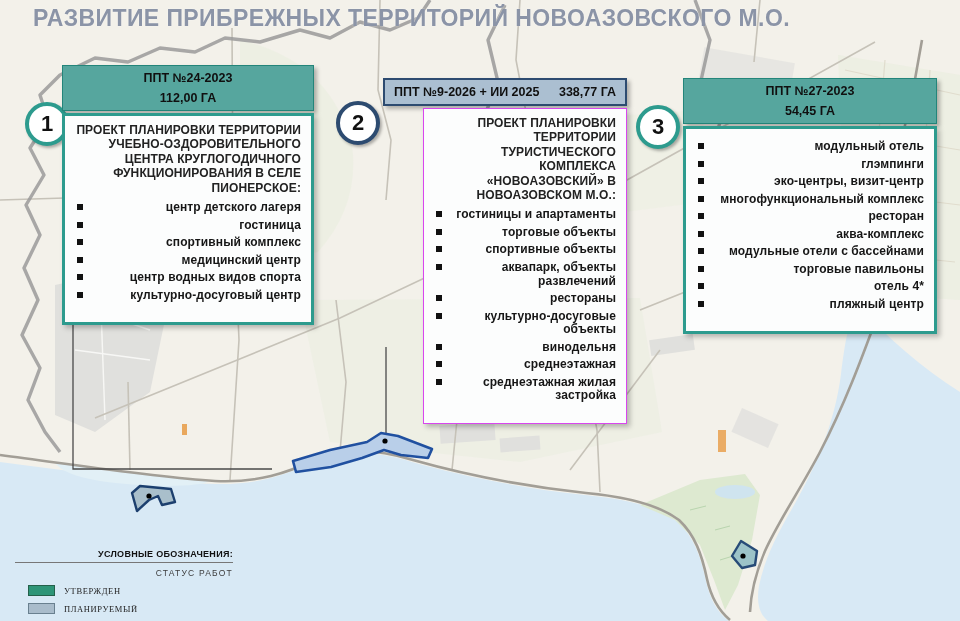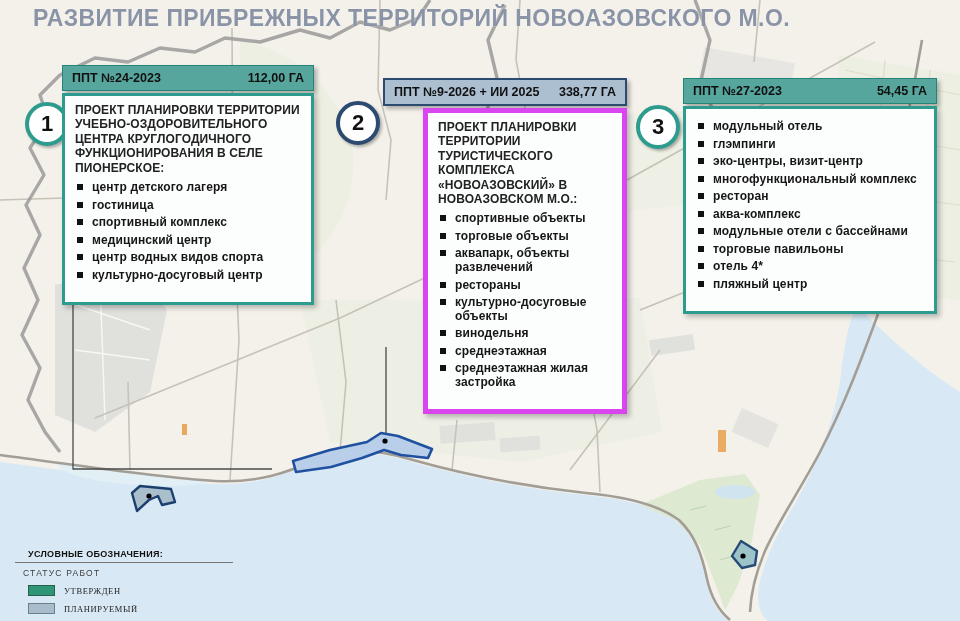--- a/index.html
+++ b/index.html
@@ -1,36 +1,36 @@
 <!DOCTYPE html>
 <html><head>
 <meta charset="utf-8">
 <style>
   html,body{margin:0;padding:0;background:#e8e6e0;}
   .stage{position:relative;width:960px;height:621px;overflow:hidden;
-         font-family:"Liberation Sans",sans-serif;background:#f3f1ea;}
+         font-family:"Liberation Sans",sans-serif;background:#f3f1ea;text-align:right;}
   svg.map{position:absolute;left:0;top:0;}
 
   .page-title{position:absolute;left:33px;top:5px;font-size:23px;font-weight:800;
     color:#8b94a7;letter-spacing:.4px;white-space:nowrap;
     text-shadow:0 0 2px rgba(255,255,255,.55);}
 
   .region-label{position:absolute;left:437px;top:360px;font-size:17px;font-weight:700;
     color:#3a3a3a;letter-spacing:.3px;}
 
   .card{position:absolute;}
   .card .hdr{display:flex;justify-content:space-between;align-items:center;gap:6px;
     padding:5px 9px;font-weight:700;font-size:12.5px;color:#101010;
     box-shadow:3px 3px 4px rgba(0,0,0,.28);}
-  .card.teal .hdr{background:#56a69e;border:1px solid #23857a;}
+  .card.teal .hdr{background:#56a69e;border:1px solid #23857a;flex-direction:column;}
   .card.blue .hdr{background:#abbfd1;border:2px solid #2d4b70;}
   .card .body{background:#fcfdfd;margin-top:2px;padding:7px 10px 16px;font-size:12px;
     color:#161616;box-shadow:3px 3px 5px rgba(0,0,0,.25);}
   .card.teal .body{border:3px solid #2d9b8e;}
-  .card.blue .body{border:5px solid #d946ef;margin-left:40px;}
+  .card.blue .body{border:1px solid #d946ef;margin-left:40px;}
   .desc{font-weight:700;line-height:1.2;letter-spacing:.1px;margin-bottom:6px;color:#222;}
   ul.items{list-style:none;margin:0;padding:0;}
   .items li{position:relative;padding-left:17px;font-weight:700;line-height:1.13;
     margin:4px 0;letter-spacing:.1px;}
   .items li::before{content:"";position:absolute;left:2px;top:3px;width:6px;height:6px;background:#111;}
 
   #card1{left:62px;top:65px;width:252px;}
   #card2{left:383px;top:78px;width:244px;}
   #card3{left:683px;top:78px;width:254px;}
 
@@ -181,22 +181,23 @@
   </div>
 
   <div class="card blue" id="card2">
     <div class="hdr">
       <span>ППТ №9-2026 + ИИ 2025</span>
       <span>338,77 ГА</span>
     </div>
     <div class="body">
       <div class="desc">ПРОЕКТ ПЛАНИРОВКИ ТЕРРИТОРИИ ТУРИСТИЧЕСКОГО КОМПЛЕКСА «НОВОАЗОВСКИЙ» В НОВОАЗОВСКОМ М.О.:</div>
       <ul class="items">
+        <li>гостиницы и апартаменты</li>
+        <li>торговые объекты</li>
         <li>спортивные объекты</li>
-        <li>торговые объекты</li>
         <li>аквапарк, объекты развлечений</li>
         <li>рестораны</li>
         <li>культурно-досуговые объекты</li>
         <li>винодельня</li>
         <li>среднеэтажная</li>
         <li>среднеэтажная жилая застройка</li>
       </ul>
     </div>
   </div>
 

